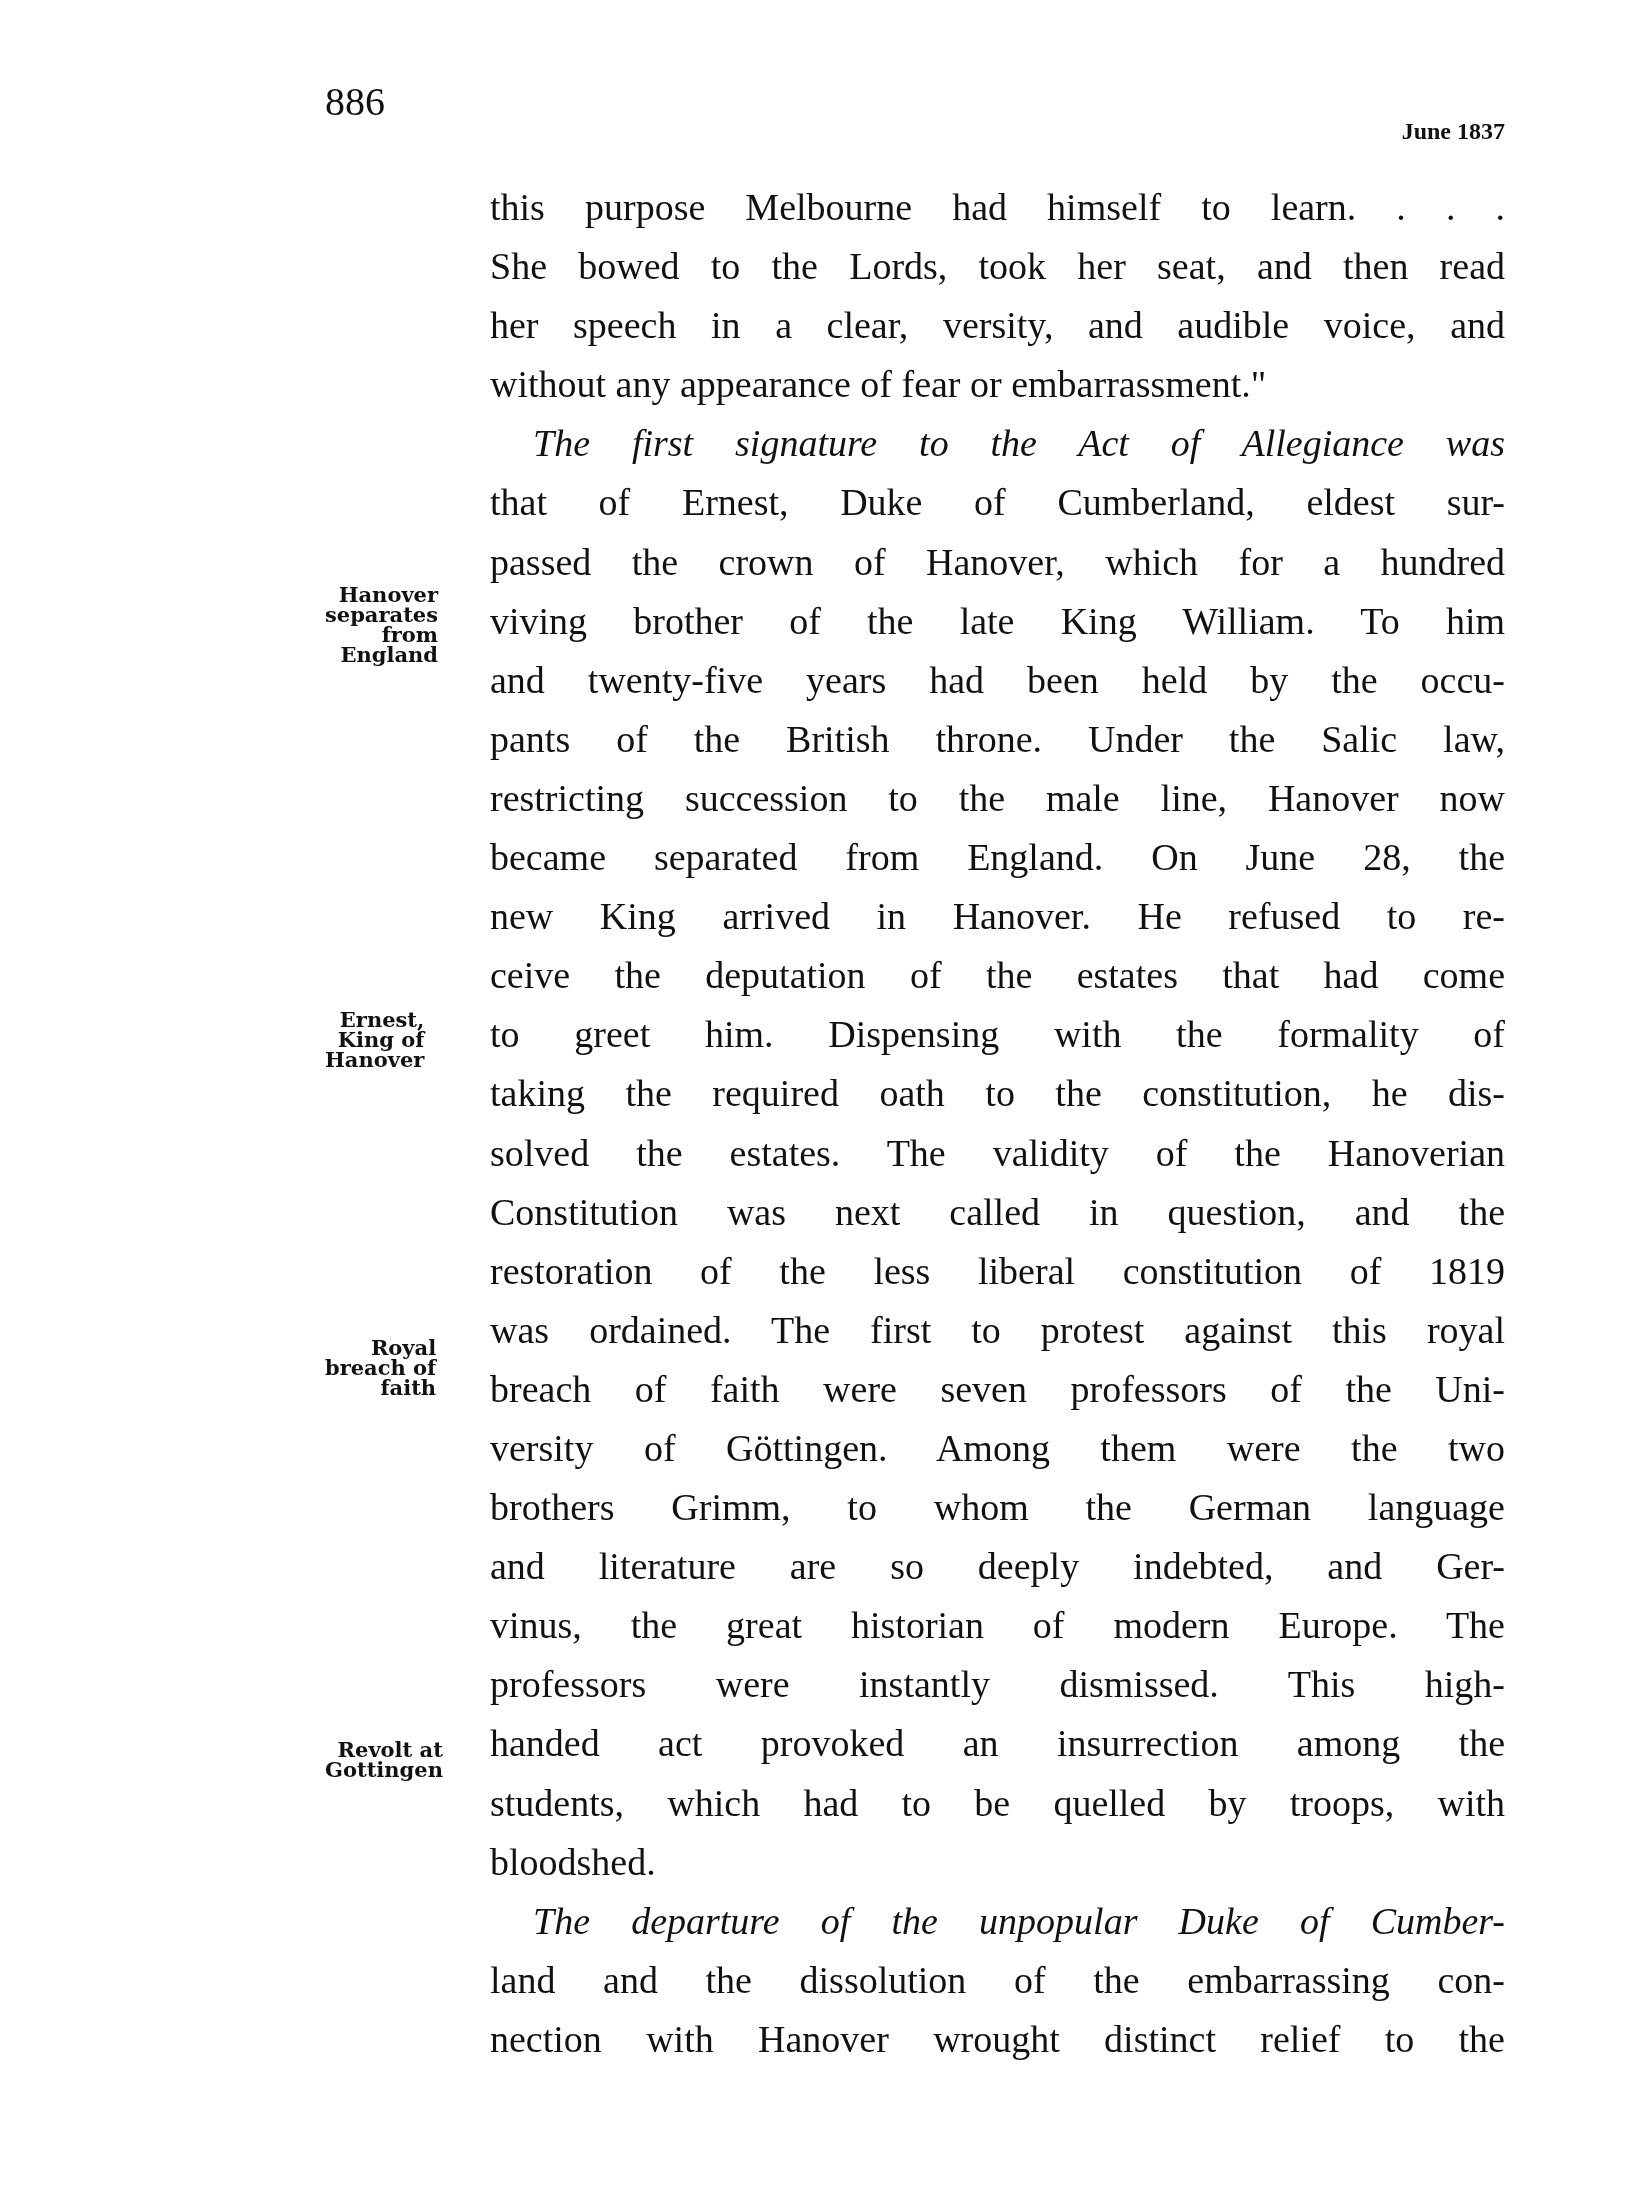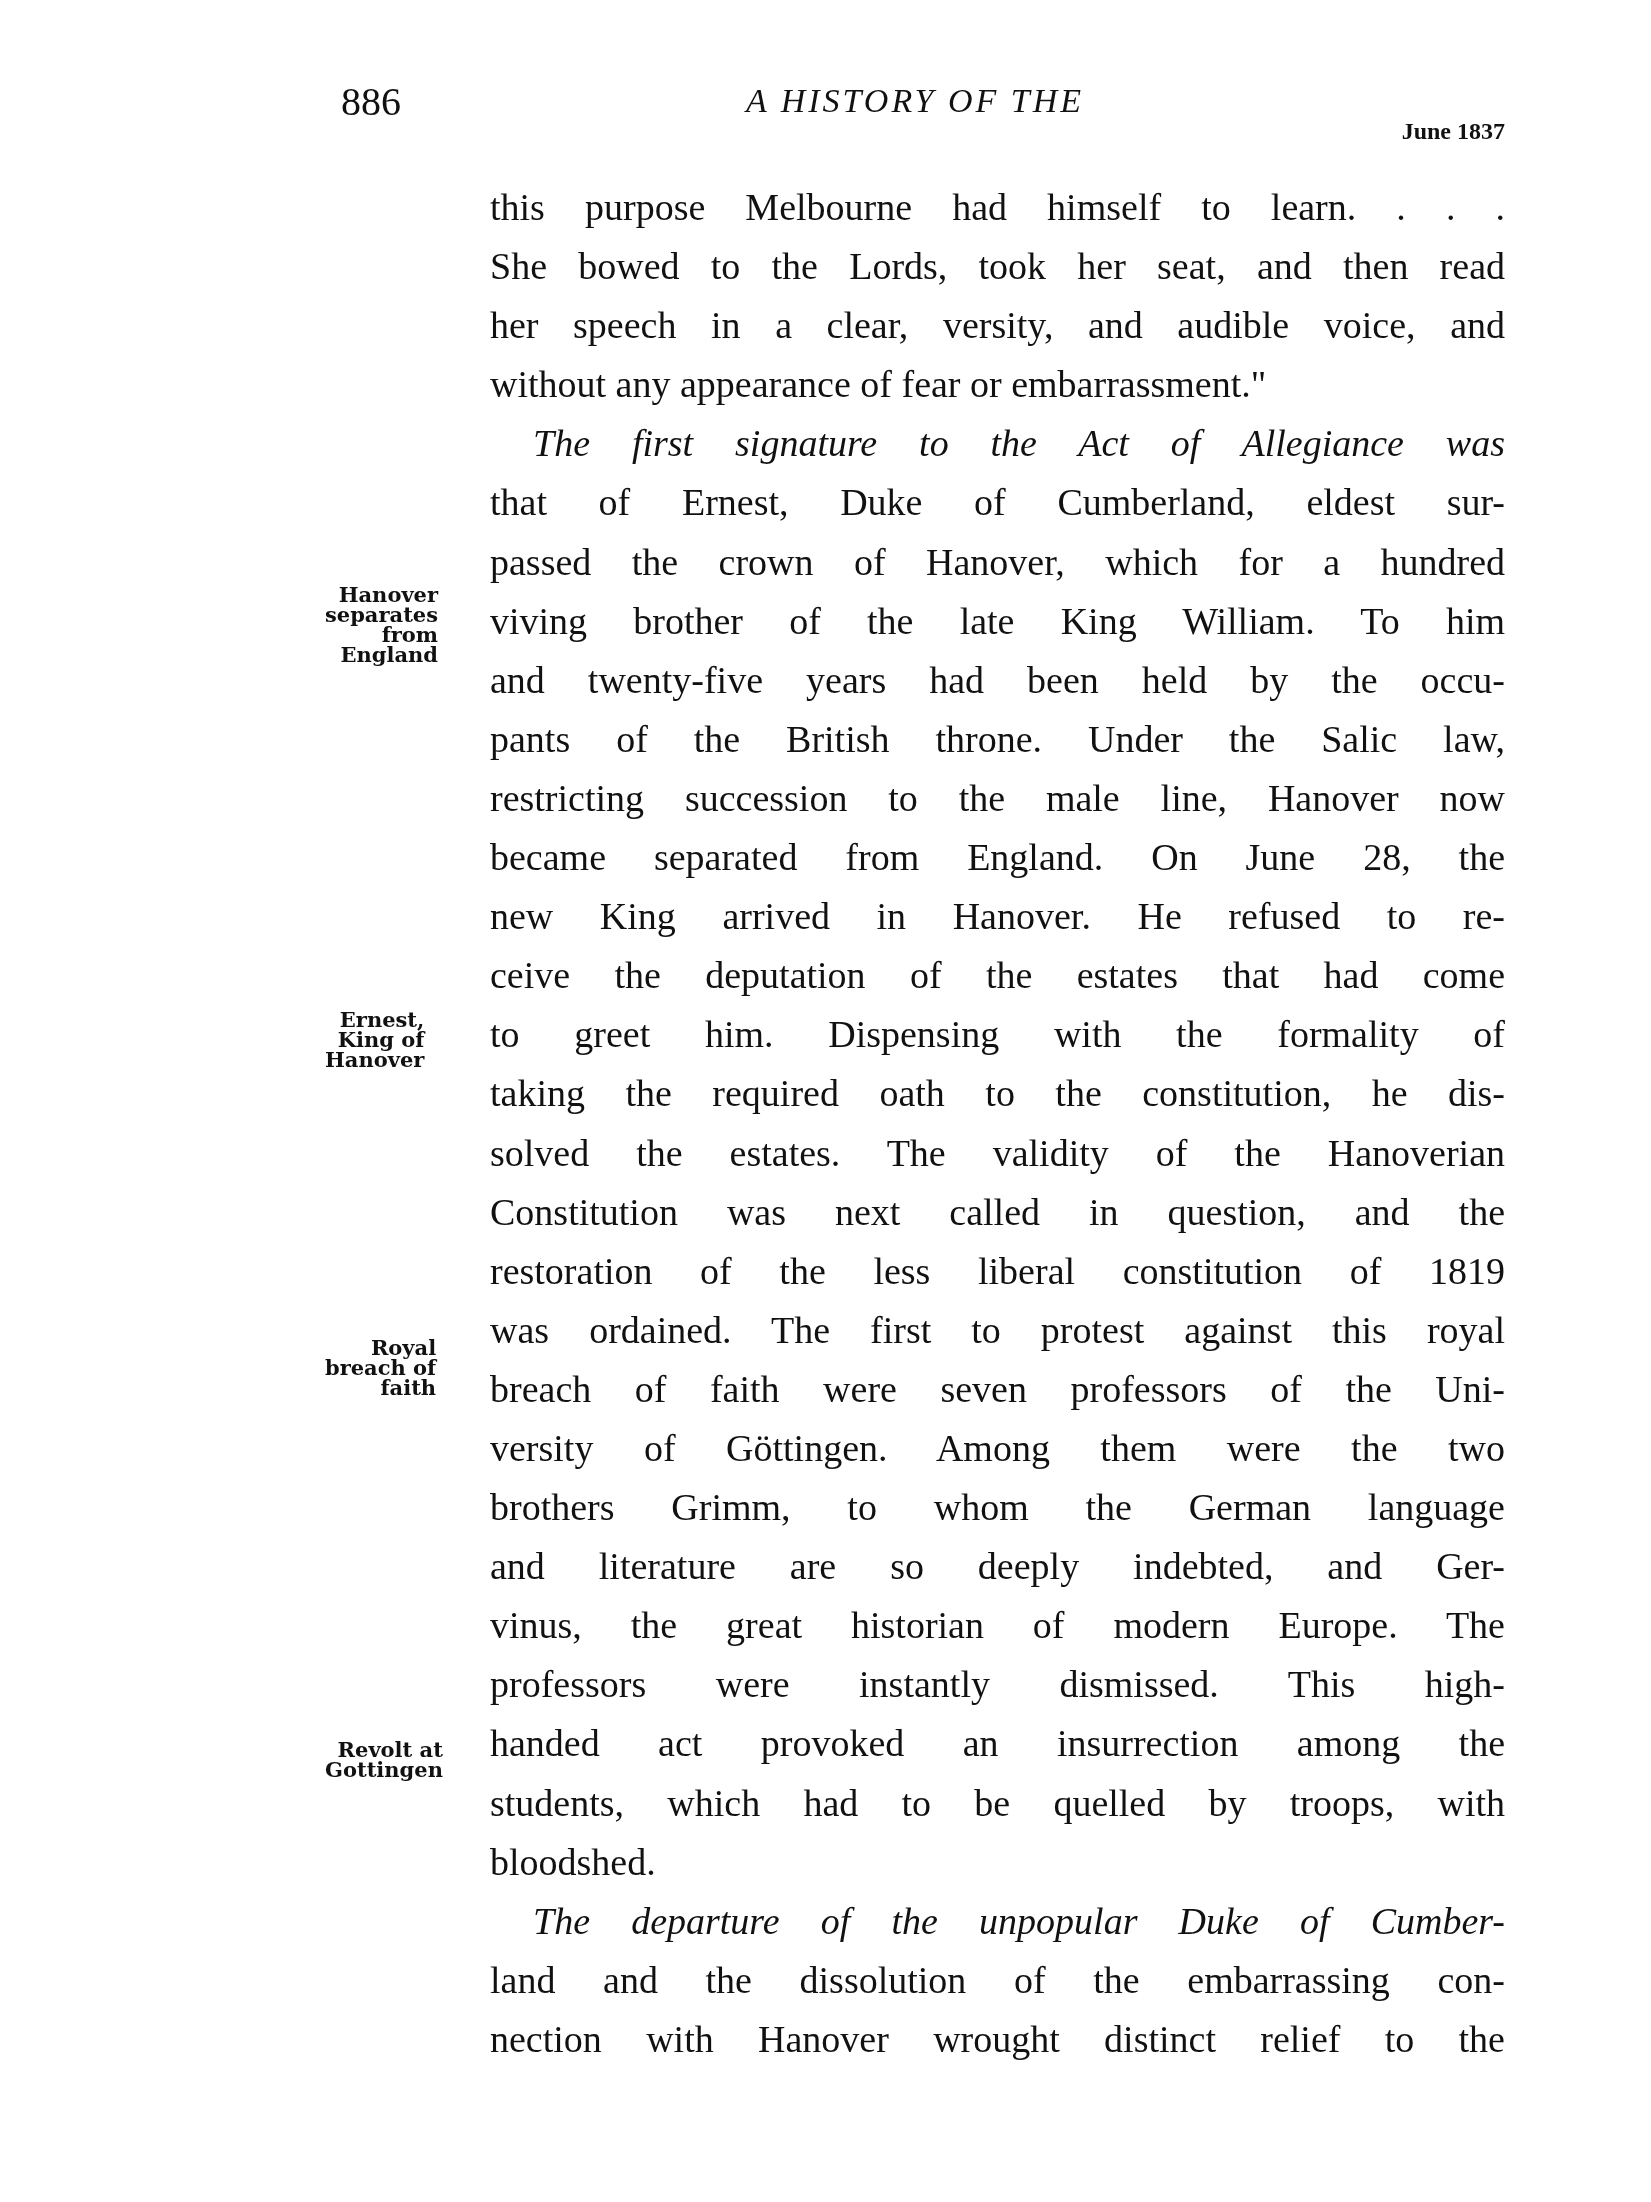--- a/index.html
+++ b/index.html
@@ -1,36 +1,35 @@
 <!DOCTYPE html>
 <html><head>
   <meta charset="utf-8">
   <style>
     html, body { margin: 0; padding: 0; background: #ffffff; }
     body {
       width: 1651px; height: 2202px; position: relative; overflow: hidden;
       font-family: "DejaVu Serif", "Liberation Serif", serif; color: #111111;
     }
     .page-header { position: absolute; top: 78px; left: 325px; width: 1180px; height: 50px; }
-    .page-number { position: absolute; left: 0; top: 0; font-size: 40px; font-family: "Liberation Serif", serif; margin-left: 16px; }
+    .page-number { position: absolute; left: 0; top: 0; font-size: 40px; font-family: "Liberation Serif", serif; }
     .running-title { position: absolute; left: 0; width: 1180px; top: 4px; text-align: center; font-size: 34px; font-style: italic; letter-spacing: 3px; font-family: "Liberation Serif", serif; }
     .running-date { position: absolute; right: 0; top: 12px; font-size: 24px; font-weight: bold; font-family: "Liberation Serif", serif; margin-top: 28px; }
     .body-text { position: absolute; left: 490px; top: 178px; width: 1015px; font-size: 38px; line-height: 59.1px; font-family: "Liberation Serif", serif; }
     .line { display: block; text-align: justify; text-align-last: justify; white-space: nowrap; height: 59.1px; }
     .line.last { text-align-last: left; }
     .line.indent { padding-left: 43px; font-style: italic; }
     .sidenote { position: absolute; left: 325px; font-size: 21px; line-height: 20px; font-weight: bold; font-family: "DejaVu Serif", serif; text-align: right; }
     .sidenote span { display: block; }
   </style>
 </head>
 <body>
 
 <div class="page-header">
   <span class="page-number">886</span>
-  <span class="running-title">A HISTORY OF THE</span>
   <span class="running-date">June 1837</span>
 </div>
 
 <div class="body-text">
   <span class="line">this purpose Melbourne had himself to learn. . . .</span>
   <span class="line">She bowed to the Lords, took her seat, and then read</span>
   <span class="line">her speech in a clear, versity, and audible voice, and</span>
   <span class="line last">without any appearance of fear or embarrassment."</span>
   <span class="line indent">The first signature to the Act of Allegiance was</span>
   <span class="line">that of Ernest, Duke of Cumberland, eldest sur-</span>

